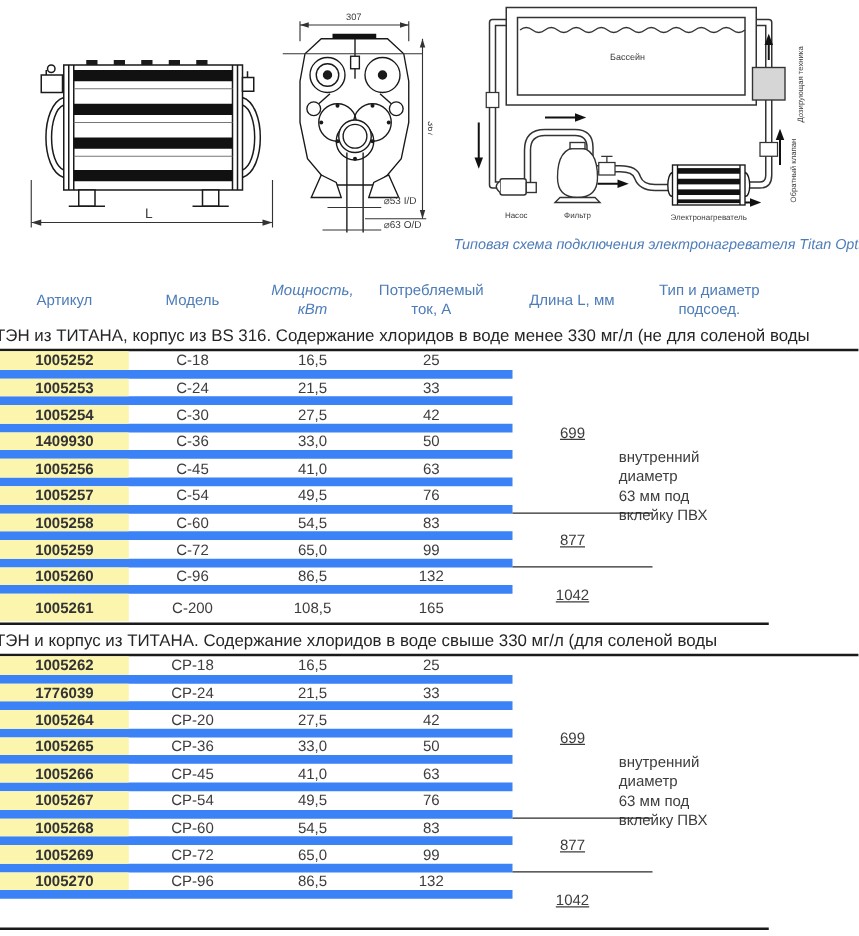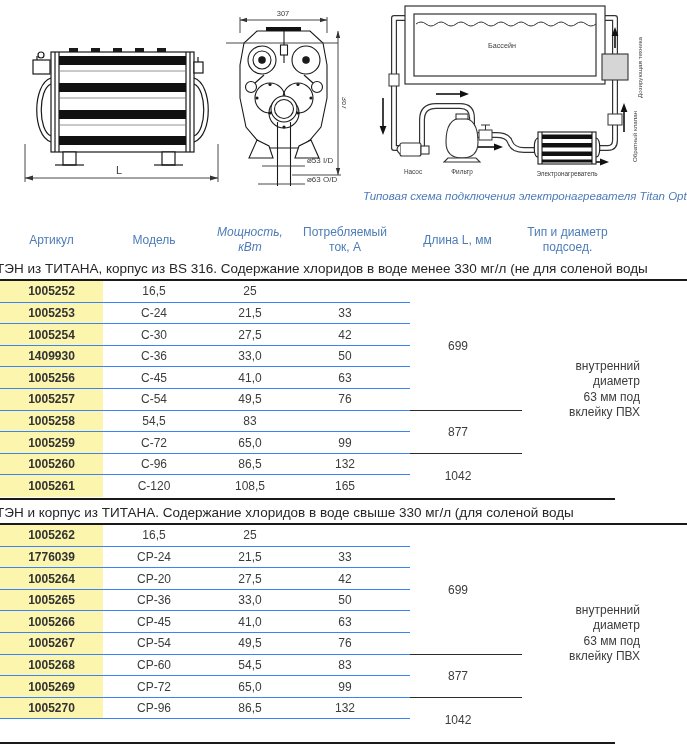--- a/index.html
+++ b/index.html
@@ -27,27 +27,27 @@
   .h-type{left:495px;width:145px;}
 
   
   .section{position:absolute;left:0;width:687px;}
   #section-0{top:259px;}
   #section-1{top:503px;}
   .section-title{height:20px;line-height:20px;font-size:13.5px;color:#262626;
                  white-space:nowrap;overflow:hidden;margin-left:-4px;border-bottom:2px solid #1a1a1a;}
   .rows{position:relative;height:217px;}
   .row{display:grid;grid-template-columns:103px 102px 90px 100px;width:410px;height:21.62px;
-       box-sizing:border-box;border-bottom:1px solid #3b82f6;}
+       box-sizing:border-box;border-bottom:7px solid #3b82f6;}
   .cell{display:flex;align-items:center;justify-content:center;font-size:12px;}
   .cell.article{background:#fbf5ae;font-weight:bold;color:#333;}
-  .len-label{position:absolute;left:410px;width:96px;text-align:center;font-size:12px;height:16px;line-height:16px;}
+  .len-label{position:absolute;left:410px;width:96px;text-align:center;font-size:12px;height:16px;line-height:16px;text-decoration:underline;}
   .group-line{position:absolute;left:410px;width:112px;height:0;border-bottom:1px solid #2b2b2b;}
   .type-note{position:absolute;left:495px;width:145px;top:50%;transform:translateY(-50%);
-             text-align:right;font-size:12px;line-height:1.3;white-space:pre-line;}
+             text-align:left;font-size:12px;line-height:1.3;white-space:pre-line;}
   .section-bottom{position:absolute;left:0;bottom:-2px;width:615px;border-bottom:2px solid #1a1a1a;}
 </style>
 </head>
 <body>
 
 <div class="page">
 
   <svg id="side-view" class="draw" width="225" height="175" viewBox="0 0 225 175">
     <g stroke="#1a1a1a" fill="none" stroke-width="1.2">
 
@@ -268,20 +268,21 @@
 ток, А</div>
   <div class="colhead h-type">Тип и диаметр
 подсоед.</div>
   <div class="colhead h-length">Длина L, мм</div>
 
   <div class="section" id="section-0">
     <div class="section-title">ТЭН из ТИТАНА, корпус из BS 316. Содержание хлоридов в воде менее 330 мг/л (не для соленой воды</div>
     <div class="rows">
       <div class="row">
           <div class="cell article">1005252</div>
+          <div class="cell model">C-18</div>
           <div class="cell power">16,5</div>
           <div class="cell current">25</div>
         </div>
         <div class="row">
           <div class="cell article">1005253</div>
           <div class="cell model">C-24</div>
           <div class="cell power">21,5</div>
           <div class="cell current">33</div>
         </div>
         <div class="row">
@@ -303,38 +304,39 @@
           <div class="cell current">63</div>
         </div>
         <div class="row">
           <div class="cell article">1005257</div>
           <div class="cell model">C-54</div>
           <div class="cell power">49,5</div>
           <div class="cell current">76</div>
         </div>
         <div class="row">
           <div class="cell article">1005258</div>
+          <div class="cell model">C-60</div>
           <div class="cell power">54,5</div>
           <div class="cell current">83</div>
         </div>
         <div class="row">
           <div class="cell article">1005259</div>
           <div class="cell model">C-72</div>
           <div class="cell power">65,0</div>
           <div class="cell current">99</div>
         </div>
         <div class="row">
           <div class="cell article">1005260</div>
           <div class="cell model">C-96</div>
           <div class="cell power">86,5</div>
           <div class="cell current">132</div>
         </div>
         <div class="row" style="border-bottom: none;">
           <div class="cell article">1005261</div>
-          <div class="cell model">C-120</div>
+          <div class="cell model">C-200</div>
           <div class="cell power">108,5</div>
           <div class="cell current">165</div>
         </div>
         <div class="type-note">внутренний
 диаметр
 63 мм под
 вклейку ПВХ</div>
       <div class="section-bottom"></div>
     <div class="len-label" style="top: 56.86px;">699</div>
         <div class="group-line" style="top: 128.72px;"></div>
@@ -342,20 +344,21 @@
         <div class="group-line" style="top: 171.96px;"></div>
         <div class="len-label" style="top: 186.58px;">1042</div>
       </div>
   </div>
 
   <div class="section" id="section-1">
     <div class="section-title">ТЭН и корпус из ТИТАНА. Содержание хлоридов в воде свыше 330 мг/л (для соленой воды</div>
     <div class="rows">
       <div class="row">
           <div class="cell article">1005262</div>
+          <div class="cell model">CP-18</div>
           <div class="cell power">16,5</div>
           <div class="cell current">25</div>
         </div>
         <div class="row">
           <div class="cell article">1776039</div>
           <div class="cell model">CP-24</div>
           <div class="cell power">21,5</div>
           <div class="cell current">33</div>
         </div>
         <div class="row">

